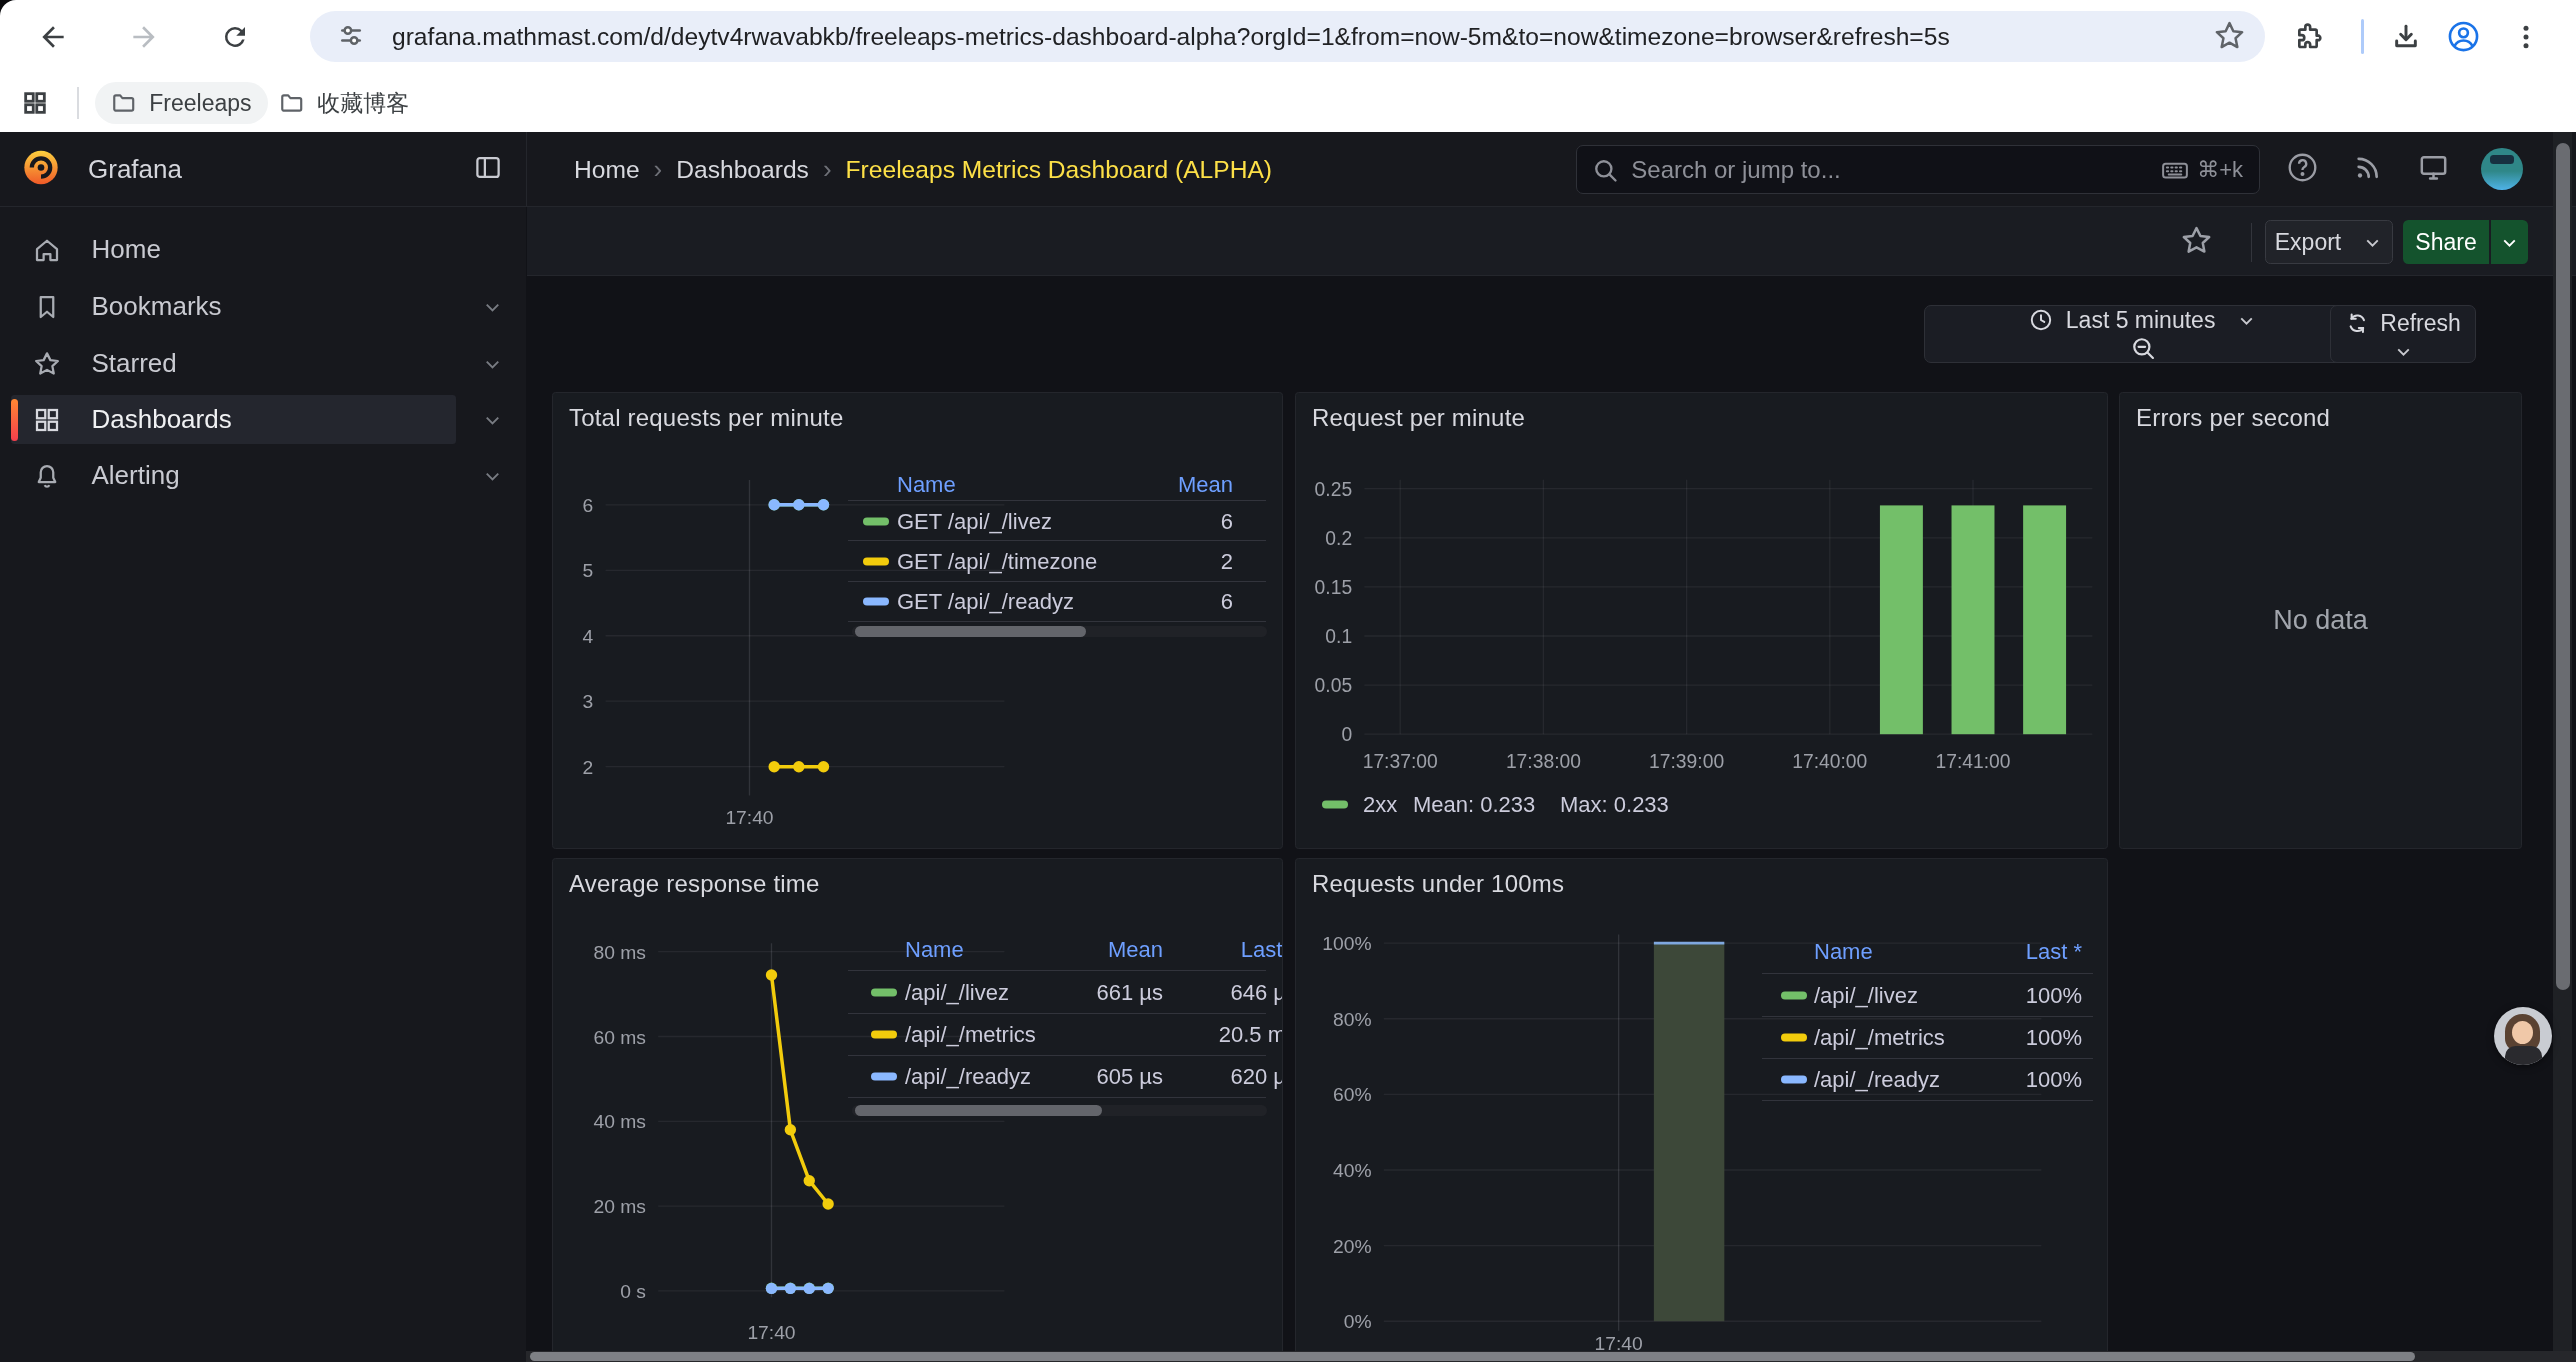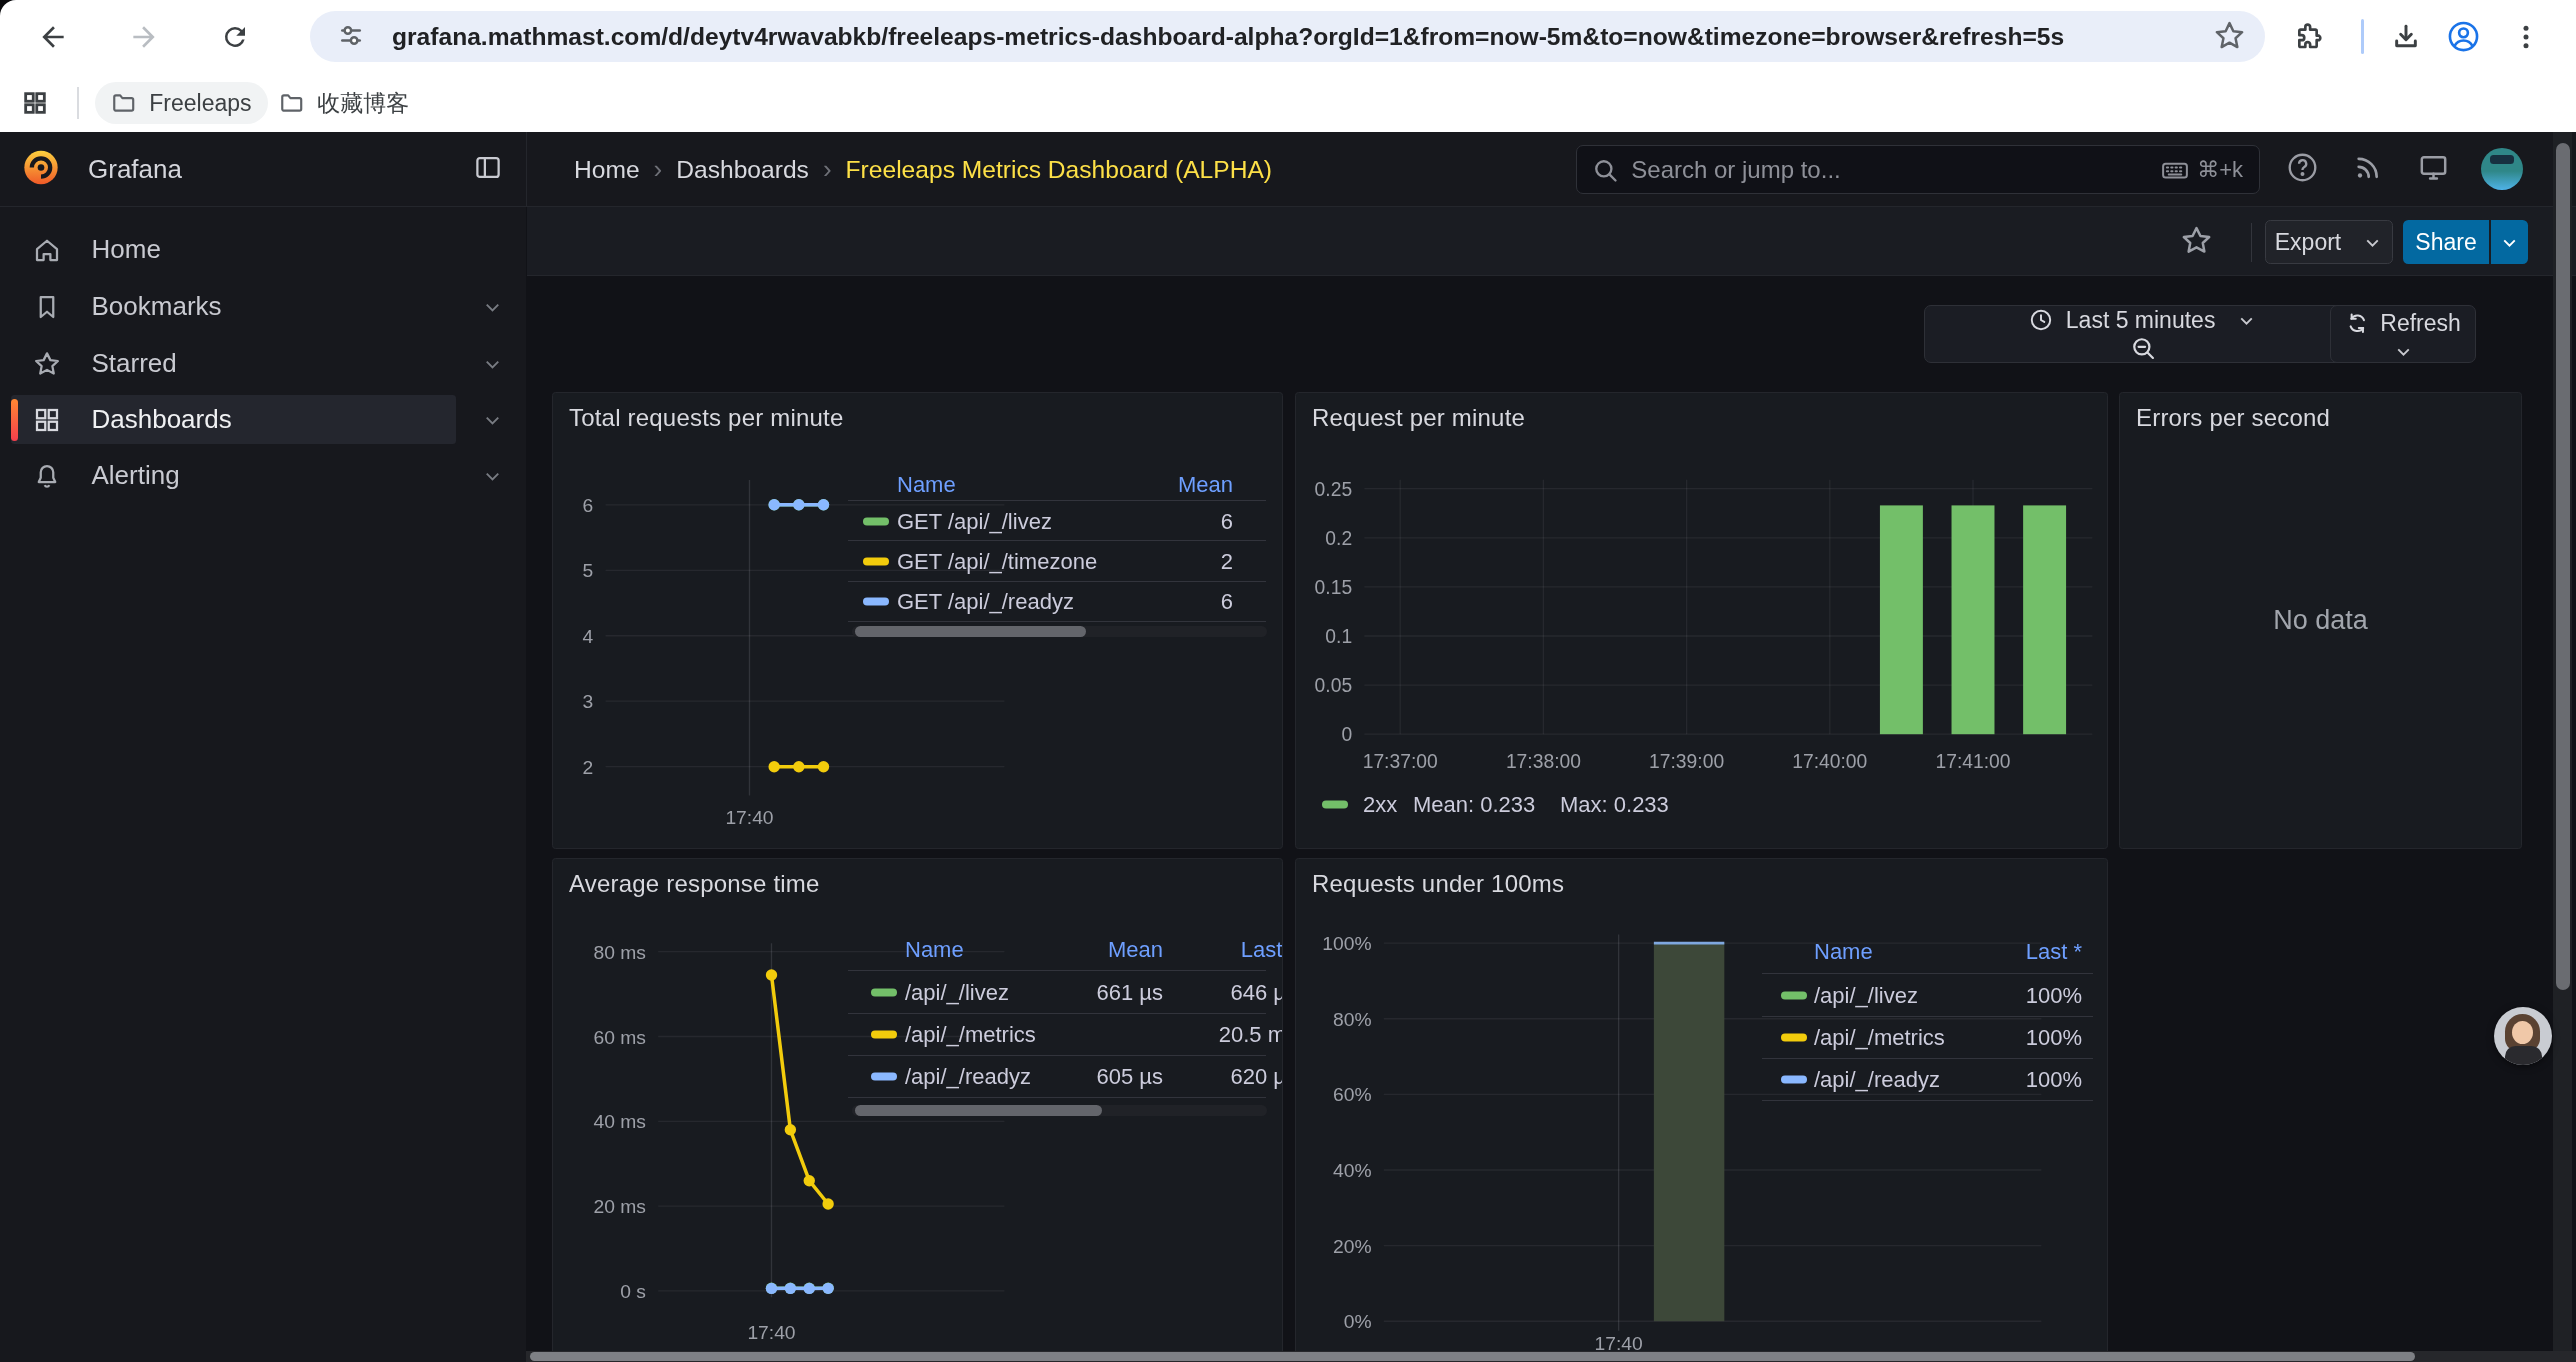--- a/index.html
+++ b/index.html
@@ -3,21 +3,21 @@
 <meta charset="utf-8">
 <style>
   * { margin:0; padding:0; box-sizing:border-box; }
   html,body { background:#0a0a0c; }
   body { font-family:"Liberation Sans","DejaVu Sans",sans-serif; }
   .screen { position:relative; width:2576px; height:1363px; overflow:hidden; background:#111217; border-radius:16px 0 0 0; }
 
   
   .chrome-top { position:absolute; left:0; top:0; width:2576px; height:75px; background:#ffffff; }
   .nav-btn { position:absolute; top:12.3px; width:49px; height:49px; display:flex; align-items:center; justify-content:center; border-radius:50%; }
-  .omnibox { position:absolute; left:310px; top:11.4px; width:1955px; height:51px; background:#e9eef9; border-radius:25.4px; display:flex; align-items:center;font-weight:bold; }
+  .omnibox { position:absolute; left:310px; top:11.4px; width:1955px; height:51px; background:#e9eef9; border-radius:25.4px; display:flex; align-items:center; }
   .omnibox .url { position:absolute; left:82px; top:0; line-height:51px; font-size:24.6px; color:#202124; white-space:nowrap; }
   .pill-icon { position:absolute; top:50%; transform:translateY(-50%); }
   .bookmarks-bar { position:absolute; left:0; top:75px; width:2576px; height:57px; background:#ffffff; }
   .bm-chip { position:absolute; top:7px; height:42px; display:flex; align-items:center; gap:12.3px; padding:0 16px; border-radius:21px; font-size:23px; color:#3c4043; }
   .bm-div { position:absolute; left:77px; top:12.3px; width:1.8px; height:32px; background:#dadce0; }
 
   
   .topnav { position:absolute; left:0; top:132px; width:2576px; height:75px; background:#17181d; border-bottom:0.9px solid #24262c; }
   .topnav .vdiv { position:absolute; left:526px; top:0; width:0.9px; height:75px; background:#24262c; }
   .brand { position:absolute; left:88px; top:0; line-height:75px; font-size:26px; color:#d5d6dc; font-weight:500; }
@@ -36,21 +36,21 @@
   .side-item .lab { position:absolute; left:81px; font-size:26px; color:#c9cad1; }
   .side-item .ico { position:absolute; left:21px; top:50%; transform:translateY(-50%); display:flex; }
   .side-item .chev { position:absolute; left:470px; top:50%; transform:translateY(-50%); display:flex; }
   .side-item.active { background:#24262e; }
   .side-item.active::before { content:""; position:absolute; left:0; top:3.5px; bottom:3.5px; width:7px; border-radius:3.5px; background:linear-gradient(180deg,#ff8833,#f53e4c); }
 
   .band { position:absolute; left:527px; top:207px; width:2049px; height:69px; background:#1a1c22; border-bottom:0.9px solid #24262c; }
   .band .vdiv { position:absolute; left:1724px; top:16px; width:0.9px; height:39px; background:#33353c; }
   .btn { position:absolute; display:flex; align-items:center; justify-content:center; gap:21px; border-radius:5.3px; font-size:23px; font-weight:500; }
   .btn.dark { background:#212329; border:0.9px solid #383a41; color:#d8d9df; }
-  .btn.blue { background:#0369a1; color:#ffffff; border:none; }
+  .btn.blue { background:#14532d; color:#ffffff; border:none; }
 
   .canvas { position:absolute; left:526px; top:277px; width:2050px; height:1085px; background:#111217; }
   .tbtn { position:absolute; top:28px; height:58px; background:#1b1d24; border:0.9px solid #2e3037; border-radius:7px; display:flex; align-items:center; color:#d8d9df; font-size:23px; font-weight:500;flex-direction:column; }
   .tbtn .seg-div { width:0.9px; align-self:stretch; background:#2e3037; }
 
   
   .panel { position:absolute; background:#181b20; border:0.9px solid #24262c; border-radius:3.5px; overflow:hidden; }
   .ptitle { position:absolute; left:16px; top:10.5px; font-size:24px; font-weight:500; color:#d8d9df; letter-spacing:0.2px; }
   .chart { position:absolute; left:0; top:0; }
   .legend { position:absolute; inset:0; font-size:22px; color:#ccccdc; }

